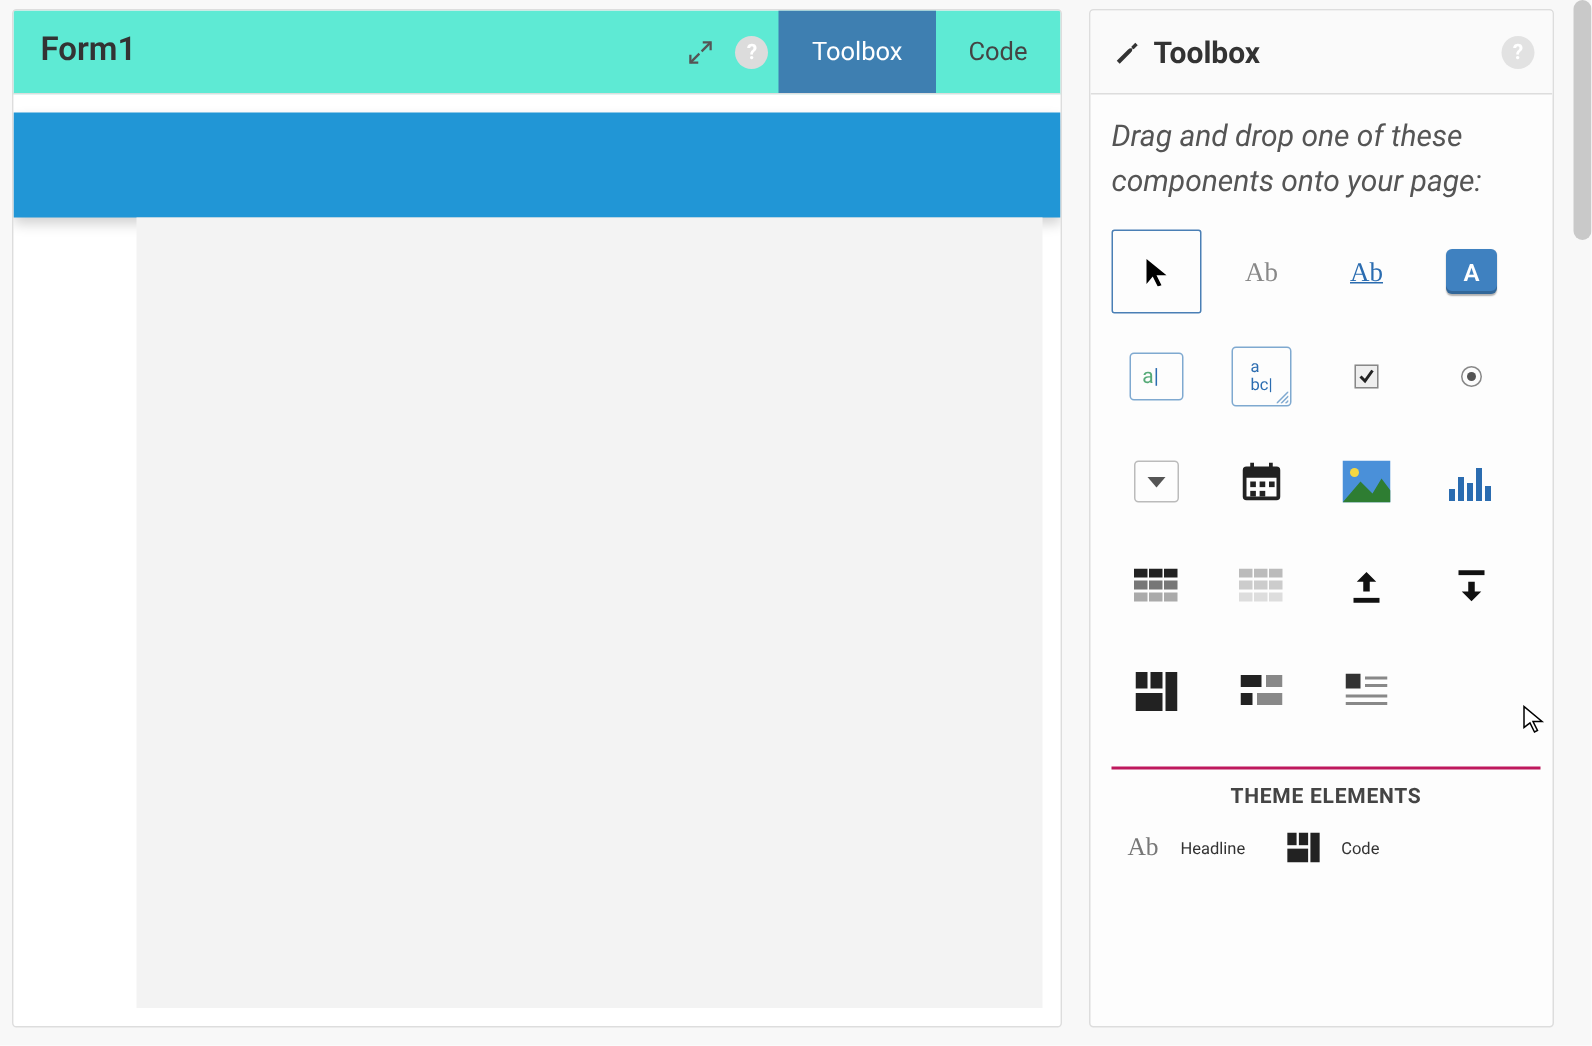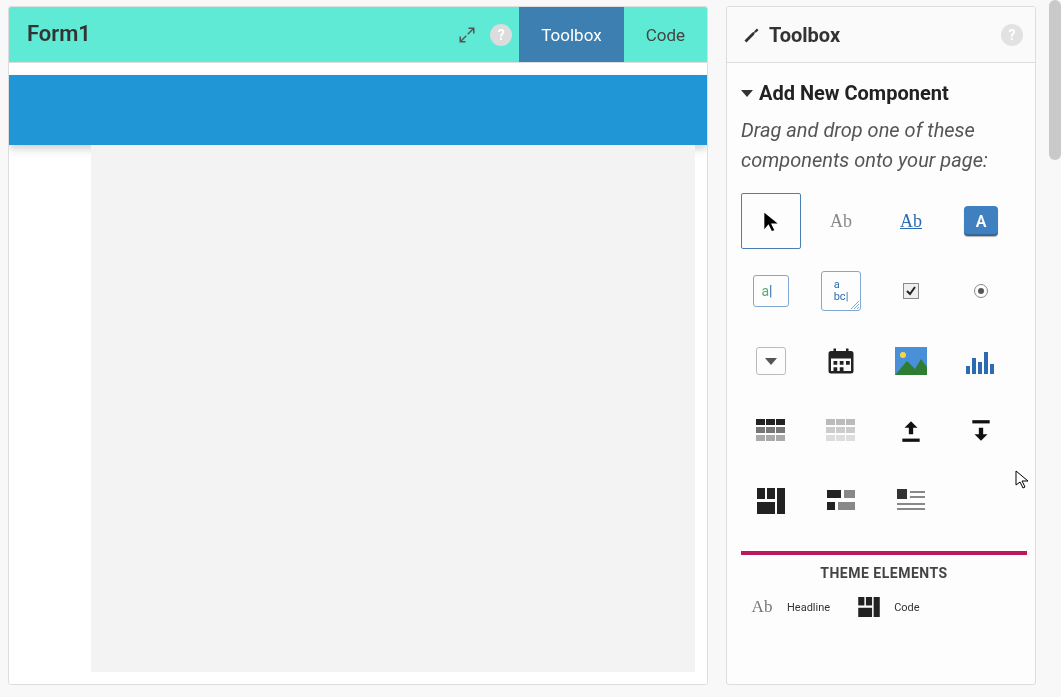--- a/index.html
+++ b/index.html
@@ -211,21 +211,21 @@
     align-items: center;
     gap: 8px;
   }
   .theme-header {
     font-size: 14px;
     font-weight: 700;
     letter-spacing: 0.5px;
     color: #444;
     text-align: center;
     padding: 10px 0 8px 0;
-    border-top: 4px solid #be185d;
+    border-top: 2px solid #be185d;
   }
   .theme-row {
     display: flex;
     gap: 24px;
     padding: 4px 6px;
   }
   .theme-item {
     display: flex;
     align-items: center;
     gap: 10px;
@@ -294,24 +294,20 @@
           <path d="M22 6.92l-1.41-1.41-3.54 3.54a4 4 0 0 0-5.16.44L2 19.38 4.62 22l9.89-9.89a4 4 0 0 0 .44-5.16l3.54-3.54z"></path>
         </svg>
         <span>Toolbox</span>
       </div>
       <div>
         <div class="help-circle" style="background:#e2e2e2">?</div>
       </div>
     </div>
 
     <div class="toolbox-body">
-      <div class="section-title">
-        <span class="caret-down"></span>
-        <span>Add New Component</span>
-      </div>
       <div class="help-text">Drag and drop one of these components onto your page:</div>
 
       <div class="component-grid">
 
         <div class="comp selected">
           <svg width="20" height="20" viewBox="0 0 24 24" fill="#000">
               <path d="M4 2l0 20 5-6 4 8 3-1-4-8 8 0z"></path>
             </svg>
         </div>
         <div class="comp">

